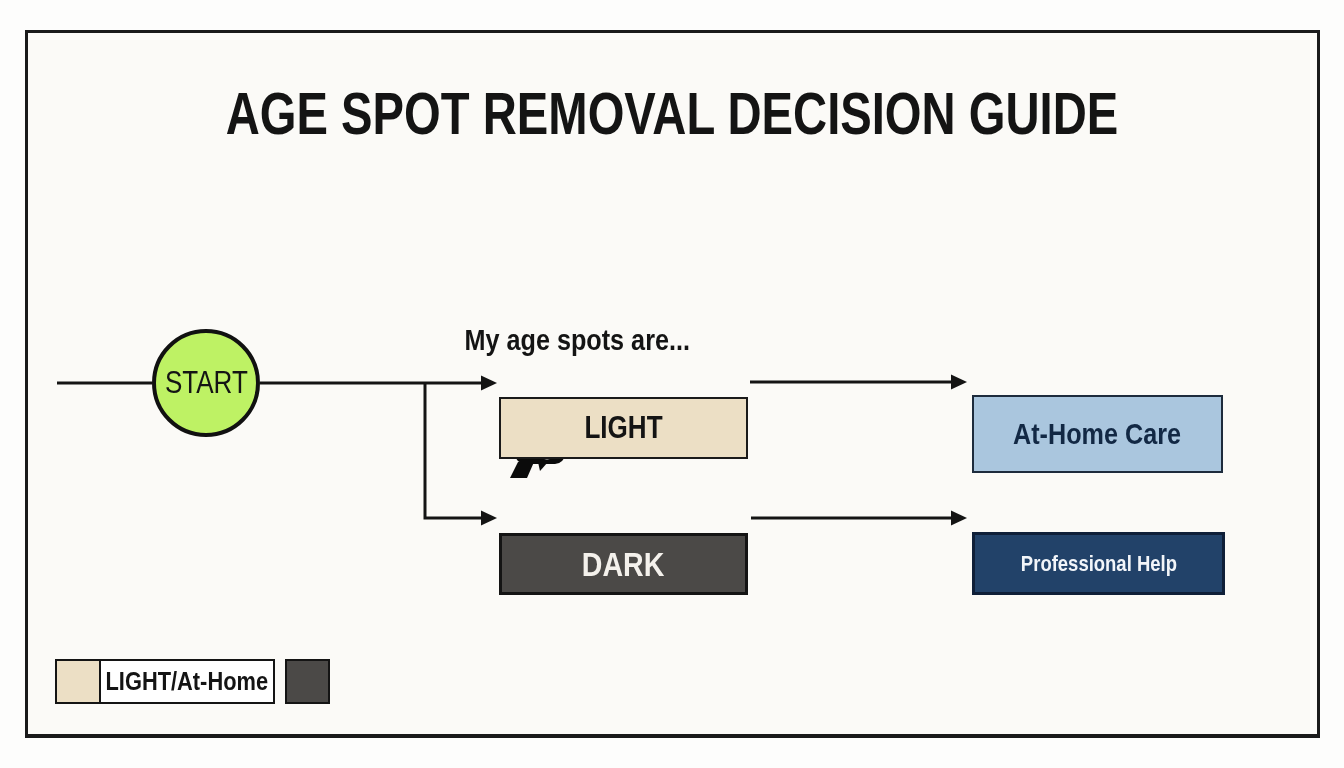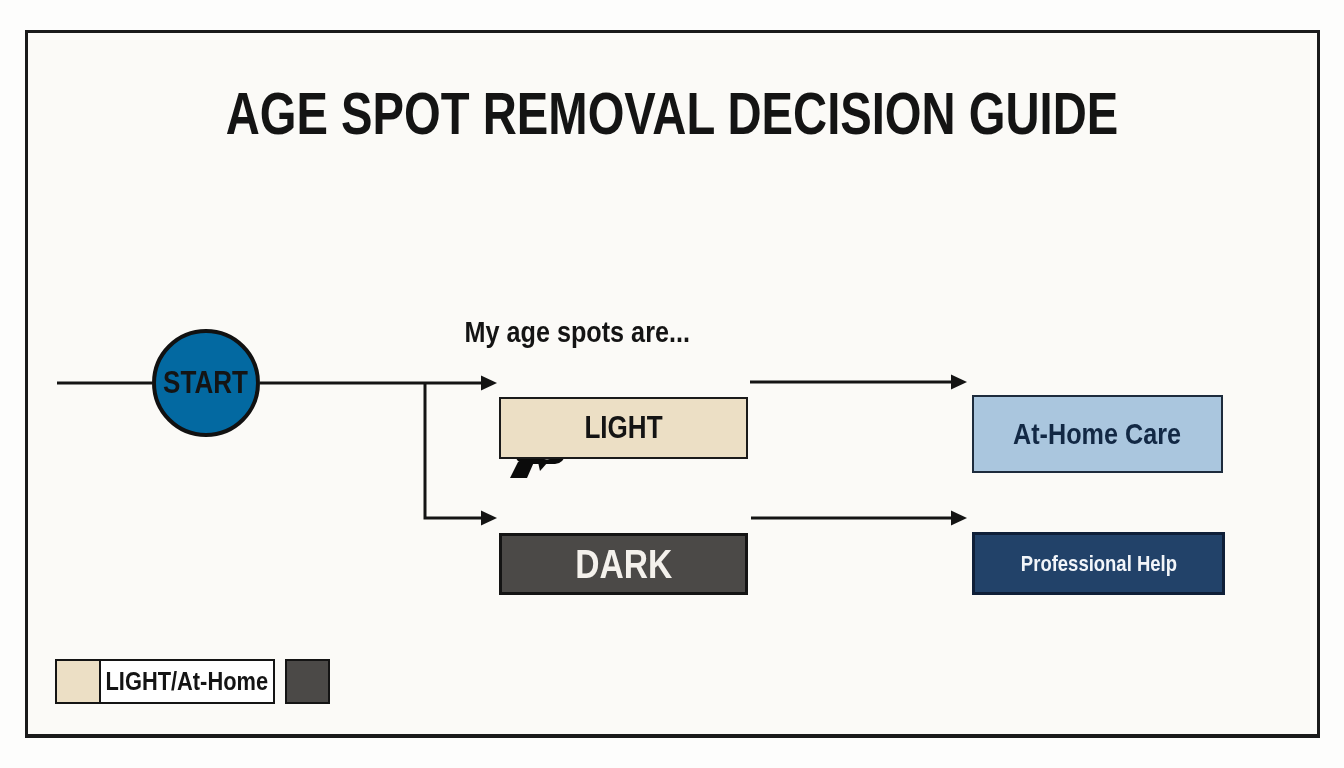--- a/index.html
+++ b/index.html
@@ -35,48 +35,48 @@
   }
   .condensed { display:inline-block; transform: scaleX(0.84); transform-origin: 50% 50%; white-space: nowrap; }
   svg.wires { position: absolute; left: 0; top: 0; width: 1344px; height: 768px; }
 
   .start-circle {
     position: absolute;
     left: 152px; top: 329px;
     width: 108px; height: 108px;
     border: 4px solid #111;
     border-radius: 50%;
-    background: #0369a1;
+    background: #bef264;
     display: flex; align-items: center; justify-content: center;
-    font-size: 31px; font-weight: 700; color: #141414;
+    font-size: 31px; font-weight: 400; color: #141414;
   }
   .branch-question {
     position: absolute;
-    left: 443px; top: 315px;
+    left: 443px; top: 323px;
     font-size: 30px; font-weight: 700; color: #141414;
     white-space: nowrap;
   }
   .node {
     position: absolute;
     display: flex; align-items: center; justify-content: center;
     font-weight: 700;
     white-space: nowrap;
     margin-top: 44px;
   }
   .node-light {
     left: 499px; top: 353px; width: 249px; height: 62px;
     background: #ecdfc5;
     border: 2px solid #1a1a1a;
     color: #141414; font-size: 31px;
   }
   .node-dark {
     left: 499px; top: 489px; width: 249px; height: 62px;
     background: #4b4947;
     border: 3px solid #141414;
-    color: #f4f1ec; font-size: 40px;
+    color: #f4f1ec; font-size: 34px;
   }
   .node-athome {
     left: 972px; top: 351px; width: 251px; height: 78px;
     background: #aac6de;
     border: 2px solid #1d2b3c;
     color: #122844; font-size: 30px;
   }
   .node-professional {
     left: 972px; top: 488px; width: 253px; height: 63px;
     background: #224269;

